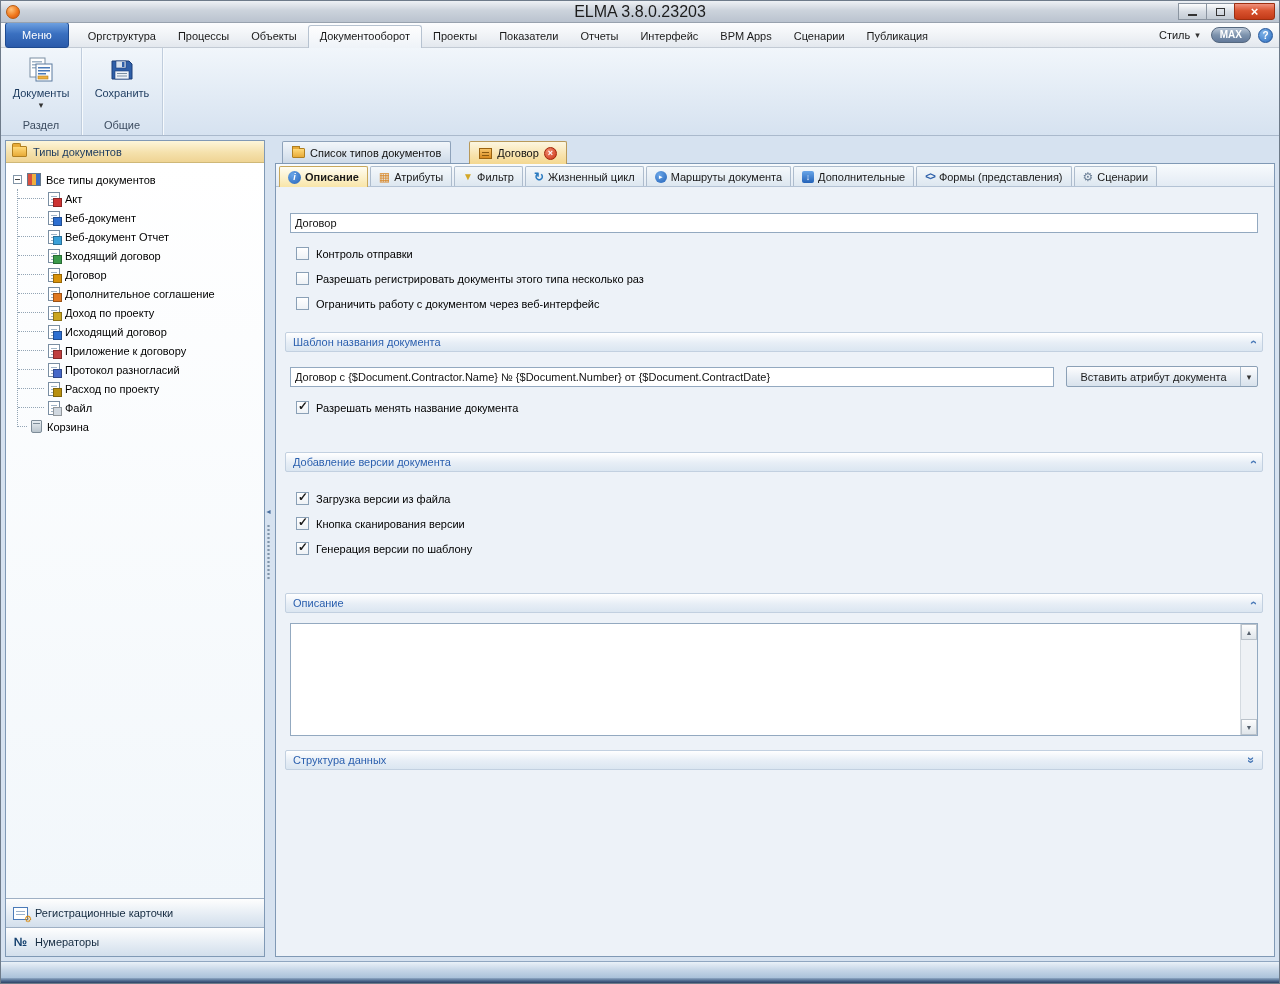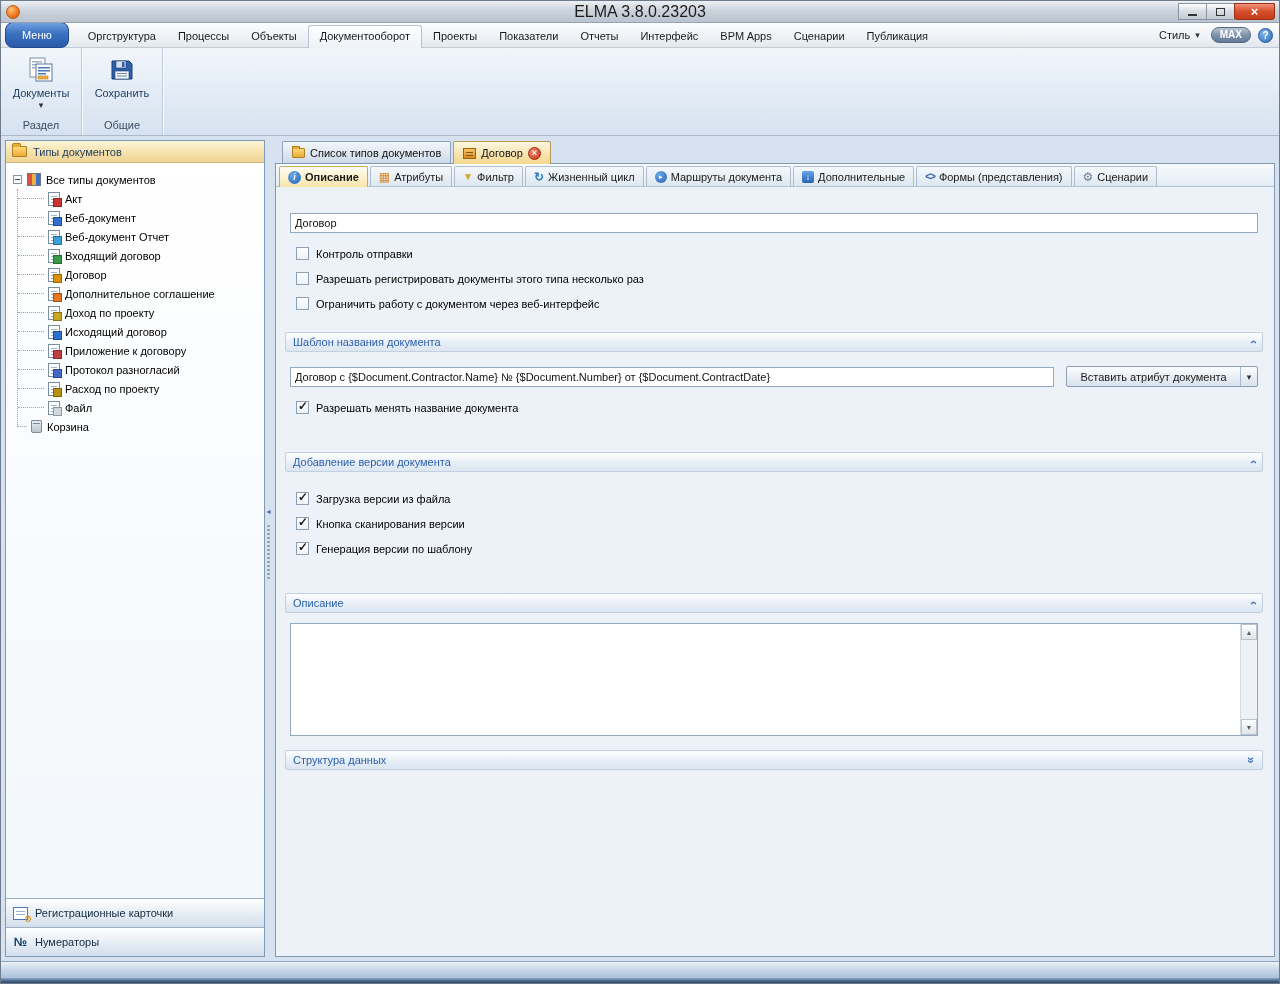--- a/index.html
+++ b/index.html
@@ -21,21 +21,21 @@
     border: 1px solid #8a94a0; background: linear-gradient(#fdfdfd, #d7dde4 50%, #c3cbd4); color: #333; }
   .min-bar { width: 9px; height: 2px; background: #333; margin-top: 7px; }
   .max-box { width: 9px; height: 8px; border: 1px solid #333; background: transparent; }
   .win-btn.close { width: 41px; color: #fff; font-weight: bold; font-size: 13px; border-radius: 0 0 3px 3px;
     background: linear-gradient(#f0927e, #d9532f 45%, #c23a18); border-color: #9c2e10; }
 
   
   .menubar { height: 25px; flex: none; display: flex; align-items: center; padding: 0 6px 0 4px;
     background: linear-gradient(#fcfdfe, #eef1f5 60%, #e3e8ee); border-bottom: 1px solid #c2cad4; }
   .menu-btn { height: 26px; padding: 0 16px; margin-right: 8px; display: flex; align-items: center; color: #fff;
-    background: linear-gradient(#6ea0e0, #3a70c0 45%, #2a5aaa); border: 1px solid #1e4a90; border-radius: 8px; }
+    background: linear-gradient(#6ea0e0, #3a70c0 45%, #2a5aaa); border: 1px solid #1e4a90; border-radius: 3px; }
   .mtabs { display: flex; align-items: flex-end; height: 100%; }
   .mtab { padding: 5px 11px; color: #1a1a1a; white-space: nowrap; }
   .mtab.active { background: linear-gradient(#fefefe, #eef3f8); border: 1px solid #b6c2d0; border-bottom: none;
     border-radius: 3px 3px 0 0; padding: 4px 11px 6px; margin-bottom: -1px; }
   .menubar-right { margin-left: auto; display: flex; align-items: center; gap: 7px; }
   .style-btn { display: flex; gap: 5px; align-items: center; color: #1a1a1a; padding: 2px 4px; }
   .dd-glyph { font-size: 9px; color: #333; }
   .max-badge { background: linear-gradient(#b9c6d6, #7d93ad 50%, #62799a); border: 1px solid #55687f;
     border-radius: 8px; color: #fff; font-weight: bold; font-size: 10px; padding: 1px 8px 2px; }
   .help-btn { width: 15px; height: 15px; border-radius: 50%; color: #fff; font-weight: bold; font-size: 10px;
@@ -93,21 +93,21 @@
   .num-ico { width: 15px; text-align: center; color: #14406e; font-weight: bold; font-size: 12px; flex: none; }
 
   
   .splitter { width: 7px; flex: none; position: relative; }
   .split-arrow { position: absolute; top: 45%; left: 0; font-size: 7px; color: #4a6f9e; }
   .split-grip { position: absolute; top: calc(45% + 16px); left: 2px; width: 3px; height: 56px;
     background-image: radial-gradient(circle, #7f93a8 1px, transparent 1.3px); background-size: 3px 4px; }
 
   
   .workspace { flex: 1; min-width: 0; display: flex; flex-direction: column; padding-left: 3px; }
-  .doc-tabs { height: 23px; flex: none; display: flex; align-items: flex-end; padding-left: 7px; gap: 2px; }
+  .doc-tabs { height: 23px; flex: none; display: flex; align-items: flex-end; padding-left: 7px; gap: 18px; }
   .doc-tab { height: 22px; display: flex; align-items: center; gap: 5px; padding: 0 9px; color: #111;
     border: 1px solid #8ea2ba; border-bottom: none; border-radius: 2px 2px 0 0; position: relative; z-index: 1;
     background: linear-gradient(#f2f6fa, #d9e3ee 70%, #cdd9e7); white-space: nowrap; }
   .doc-tab.active { height: 23px; margin-bottom: -1px; z-index: 3;
     background: linear-gradient(#fdf6e0, #f8e2ac 60%, #f4d890); border-color: #b8995a; }
   .folder-sm { width: 13px; height: 10px; position: relative; flex: none; border-radius: 1px;
     background: linear-gradient(#ffd978, #e8ab38); border: 1px solid #b07f20; }
   .folder-sm::before { content: ""; position: absolute; top: -3px; left: -1px; width: 6px; height: 2px;
     background: #e8ab38; border: 1px solid #b07f20; border-bottom: none; }
   .contract-sm { width: 13px; height: 11px; flex: none; position: relative;

